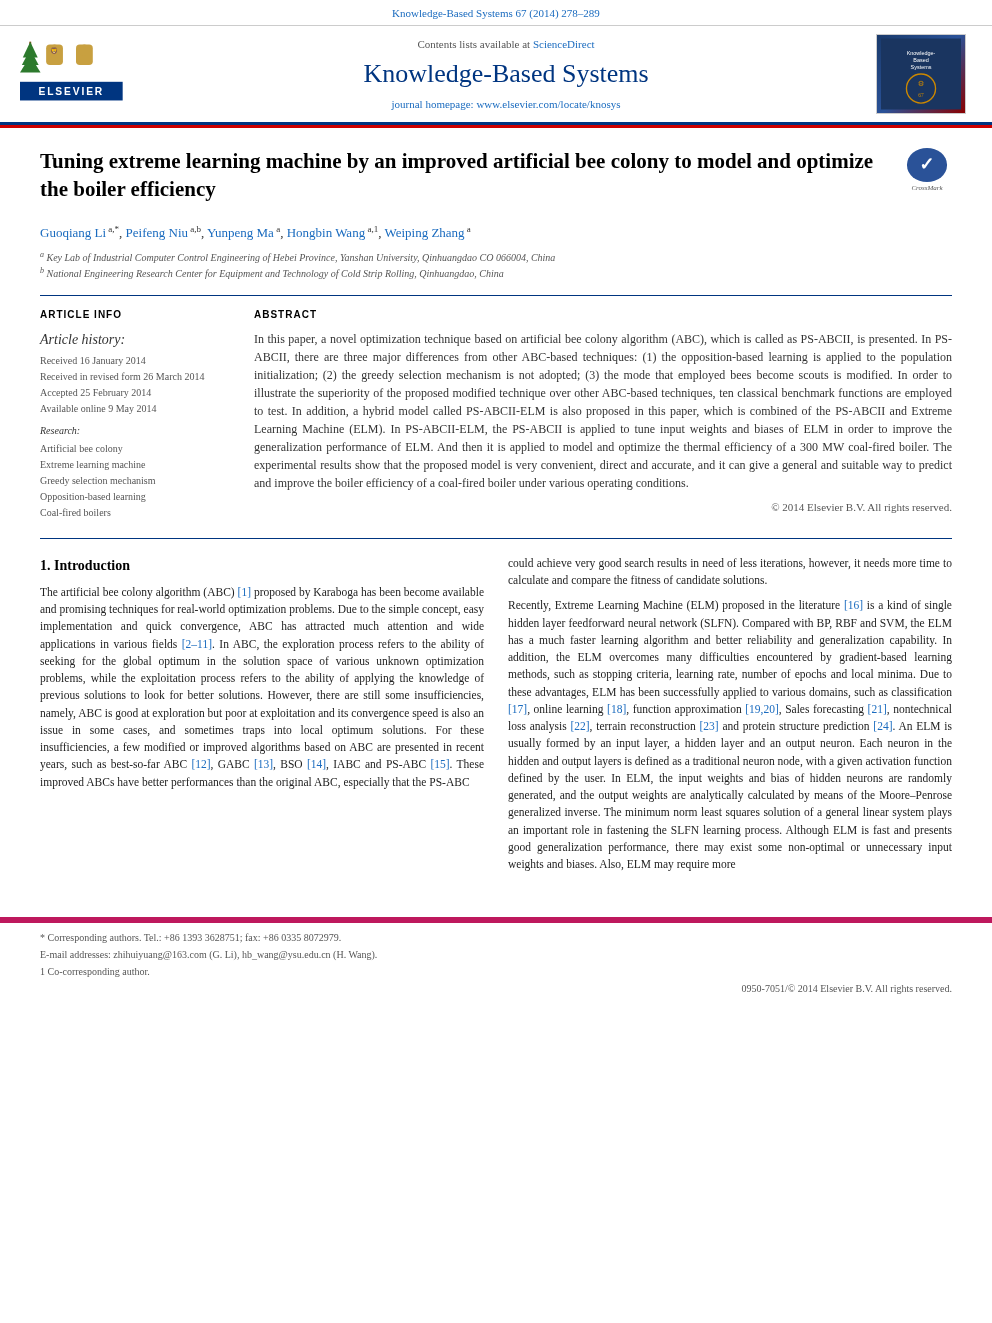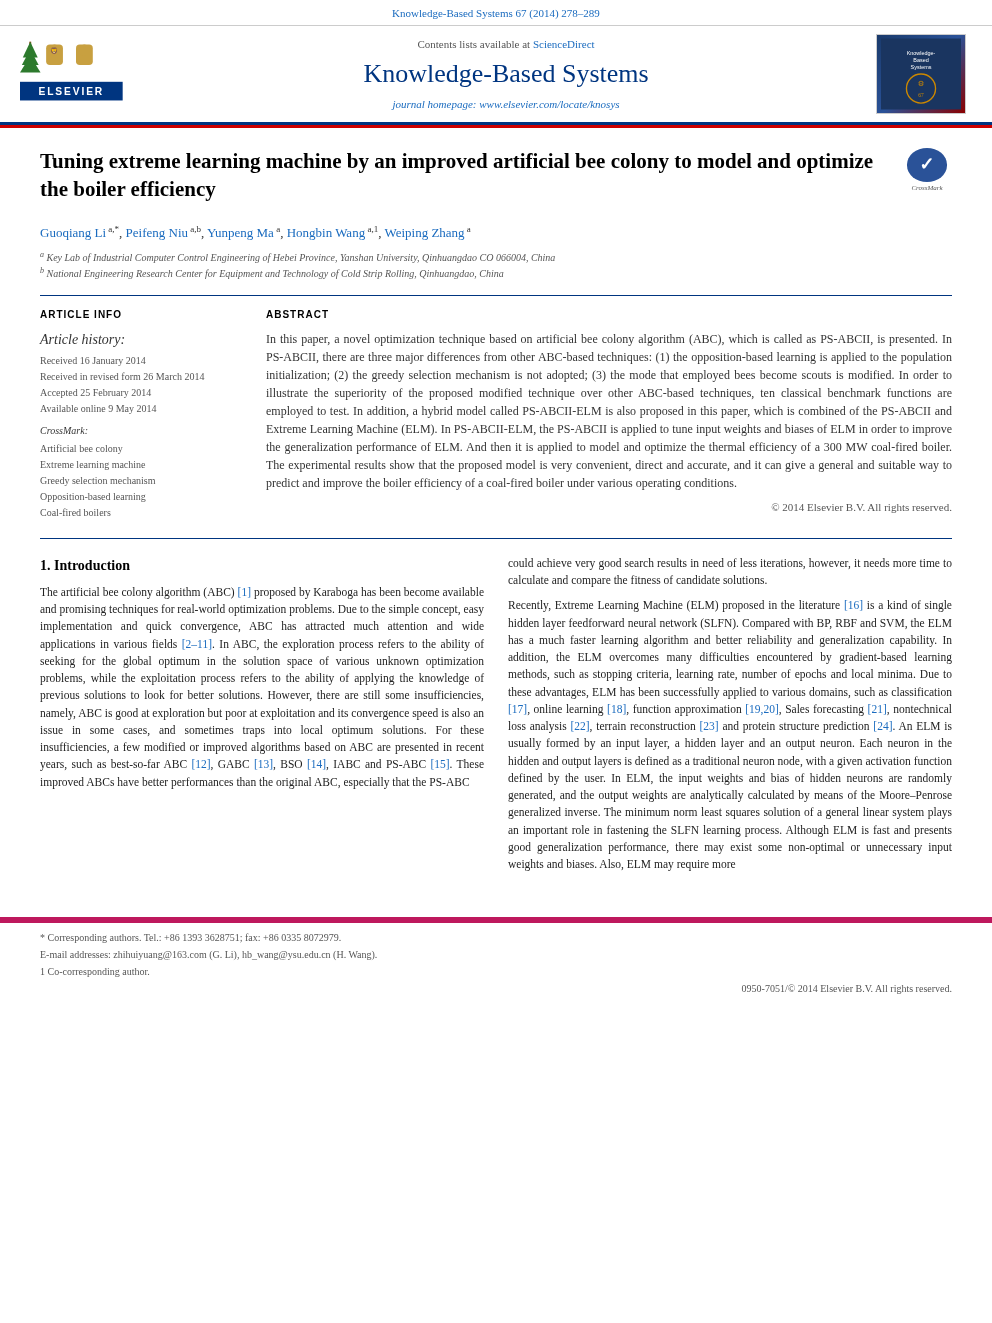--- a/index.html
+++ b/index.html
@@ -52,21 +52,20 @@
       color: #003580;
       font-weight: normal;
       margin-bottom: 4px;
     }
     .journal-homepage {
       font-size: 11px;
       color: #555;
     }
     .journal-homepage span {
       color: #1a6bbf;
-      font-style: italic;
     }
     .journal-header-right {
       width: 100px;
     }
     .journal-cover {
       width: 90px;
       height: 80px;
       background: linear-gradient(135deg, #1a3a6b 0%, #2a5298 50%, #8b0000 100%);
       border: 1px solid #ccc;
       display: flex;
@@ -148,21 +147,21 @@
       margin-bottom: 14px;
       line-height: 1.5;
     }
     .affiliations sup {
       font-size: 8px;
     }
 
     
     .two-column {
       display: flex;
-      gap: 36px;
+      gap: 24px;
       margin-top: 12px;
       border-top: 1px solid #003580;
       padding-top: 12px;
       justify-content: flex-end;
     }
     .left-column {
       width: 190px;
       flex-shrink: 0;
     }
     .right-column {
@@ -367,21 +366,21 @@
 
   <div class="two-column">
     <div class="left-column">
       <div class="section-label">ARTICLE INFO</div>
       <div class="history-label">Article history:</div>
       <div class="history-item">Received 16 January 2014</div>
       <div class="history-item">Received in revised form 26 March 2014</div>
       <div class="history-item">Accepted 25 February 2014</div>
       <div class="history-item">Available online 9 May 2014</div>
       <div class="keywords-section">
-        <div class="keyword-label">CrossMark:</div>
+        <div class="keyword-label">Research:</div>
         <div class="keyword-item">Artificial bee colony</div>
         <div class="keyword-item">Extreme learning machine</div>
         <div class="keyword-item">Greedy selection mechanism</div>
         <div class="keyword-item">Opposition-based learning</div>
         <div class="keyword-item">Coal-fired boilers</div>
       </div>
     </div>
     <div class="right-column">
       <div class="section-label">ABSTRACT</div>
       <p class="abstract-text">In this paper, a novel optimization technique based on artificial bee colony algorithm (ABC), which is called as PS-ABCII, is presented. In PS-ABCII, there are three major differences from other ABC-based techniques: (1) the opposition-based learning is applied to the population initialization; (2) the greedy selection mechanism is not adopted; (3) the mode that employed bees become scouts is modified. In order to illustrate the superiority of the proposed modified technique over other ABC-based techniques, ten classical benchmark functions are employed to test. In addition, a hybrid model called PS-ABCII-ELM is also proposed in this paper, which is combined of the PS-ABCII and Extreme Learning Machine (ELM). In PS-ABCII-ELM, the PS-ABCII is applied to tune input weights and biases of ELM in order to improve the generalization performance of ELM. And then it is applied to model and optimize the thermal efficiency of a 300 MW coal-fired boiler. The experimental results show that the proposed model is very convenient, direct and accurate, and it can give a general and suitable way to predict and improve the boiler efficiency of a coal-fired boiler under various operating conditions.</p>

